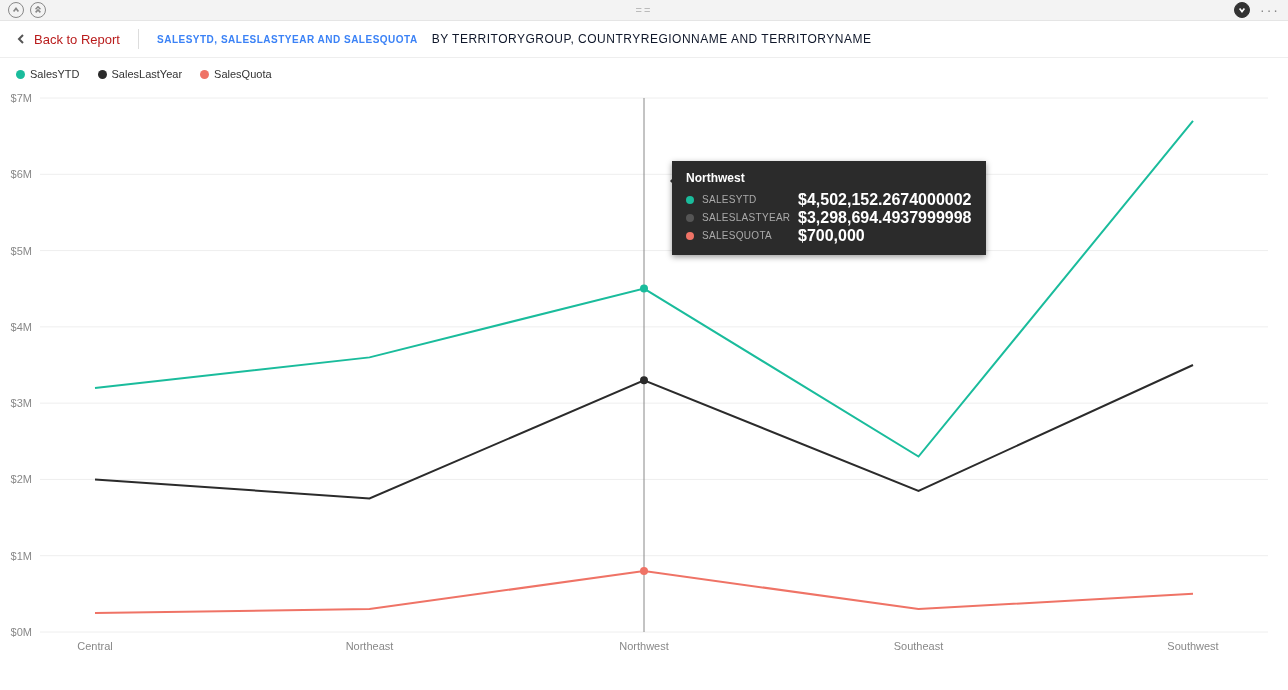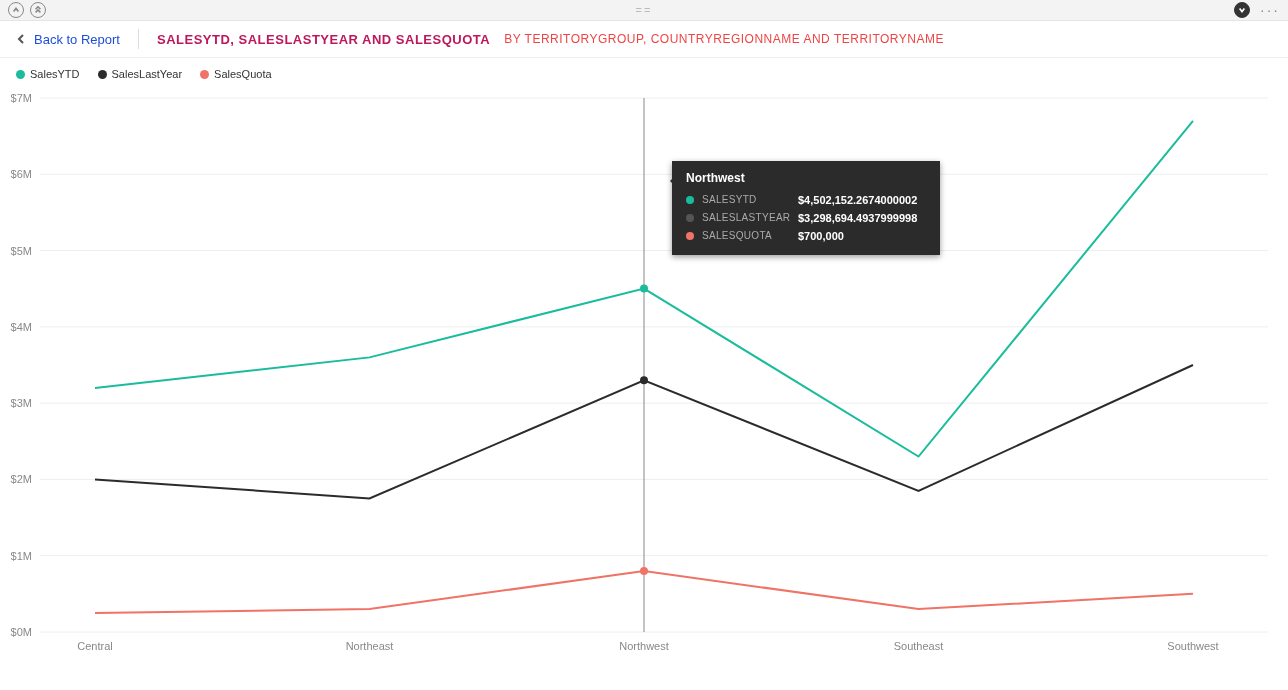--- a/index.html
+++ b/index.html
@@ -6,36 +6,36 @@
   .toolbar{height:20px;background:#f3f3f3;border-bottom:1px solid #e5e5e5;display:flex;align-items:center;padding:0 8px;position:relative}
   .toolbar .left-icons{display:flex;gap:6px}
   .toolbar .grip{position:absolute;left:50%;top:50%;transform:translate(-50%,-50%);color:#bbb;font-size:11px;letter-spacing:2px}
   .toolbar .right-icons{margin-left:auto;display:flex;gap:10px;align-items:center}
   .circ-btn{width:14px;height:14px;border:1px solid #888;border-radius:50%;display:flex;align-items:center;justify-content:center;cursor:pointer}
   .circ-btn svg{width:8px;height:8px;stroke:#888;fill:none;stroke-width:2}
   .dark-circ{background:#333;border-color:#333}
   .dark-circ svg{stroke:#fff}
   .ellipsis{color:#888;font-size:14px;letter-spacing:2px;cursor:pointer;line-height:14px}
   .header{height:36px;display:flex;align-items:center;padding:0 16px;border-bottom:1px solid #eee}
-  .back{display:flex;align-items:center;gap:8px;color:#1d4ed8;cursor:pointer;font-size:13px}
+  .back{display:flex;align-items:center;gap:8px;color:#b91c1c;cursor:pointer;font-size:13px}
   .back svg{width:10px;height:10px;stroke:#555;fill:none;stroke-width:2}
   .vsep{width:1px;height:20px;background:#ddd;margin:0 18px}
-  .title-main{font-size:13px;letter-spacing:0.5px;color:#be185d;font-weight:600;text-transform:uppercase}
-  .title-sub{font-size:12px;letter-spacing:0.5px;color:#ef4444;margin-left:14px;text-transform:uppercase}
+  .title-main{font-size:10px;letter-spacing:0.5px;color:#3b82f6;font-weight:600;text-transform:uppercase}
+  .title-sub{font-size:12px;letter-spacing:0.5px;color:#0f172a;margin-left:14px;text-transform:uppercase}
   .legend{display:flex;gap:18px;padding:10px 16px 0 16px;font-size:11px;color:#333}
   .legend-item{display:flex;align-items:center;gap:5px}
   .dot{width:9px;height:9px;border-radius:50%}
   .chart-wrap{position:absolute;left:0;top:92px;width:1288px;height:590px}
   .chart-wrap svg{position:absolute;left:0;top:0}
   .tooltip{position:absolute;background:#2b2b2b;color:#eee;font-size:11px;padding:10px 14px;min-width:240px;box-shadow:0 2px 6px rgba(0,0,0,.4)}
   .tooltip::before{content:"";position:absolute;left:-8px;top:14px;border:6px solid transparent;border-right-color:#2b2b2b}
   .tooltip-title{font-weight:600;font-size:12px;margin-bottom:6px;color:#fff}
   .tooltip-row{display:flex;align-items:center;gap:8px;line-height:18px}
   .tooltip-row .lbl{color:#aaa;text-transform:uppercase;font-size:10px;width:88px;letter-spacing:.3px}
-  .tooltip-row .val{font-weight:700;color:#fff;font-size:11px}
+  .tooltip-row .val{font-weight:700;color:#fff;font-size:16px}
   .tt-dot{width:8px;height:8px;border-radius:50%}
   .axis-label{font-size:11px;fill:#888}
 </style>
 </head>
 <body>
 
 <div class="toolbar">
   <div class="left-icons">
     <div class="circ-btn">
       <svg viewBox="0 0 10 10">

